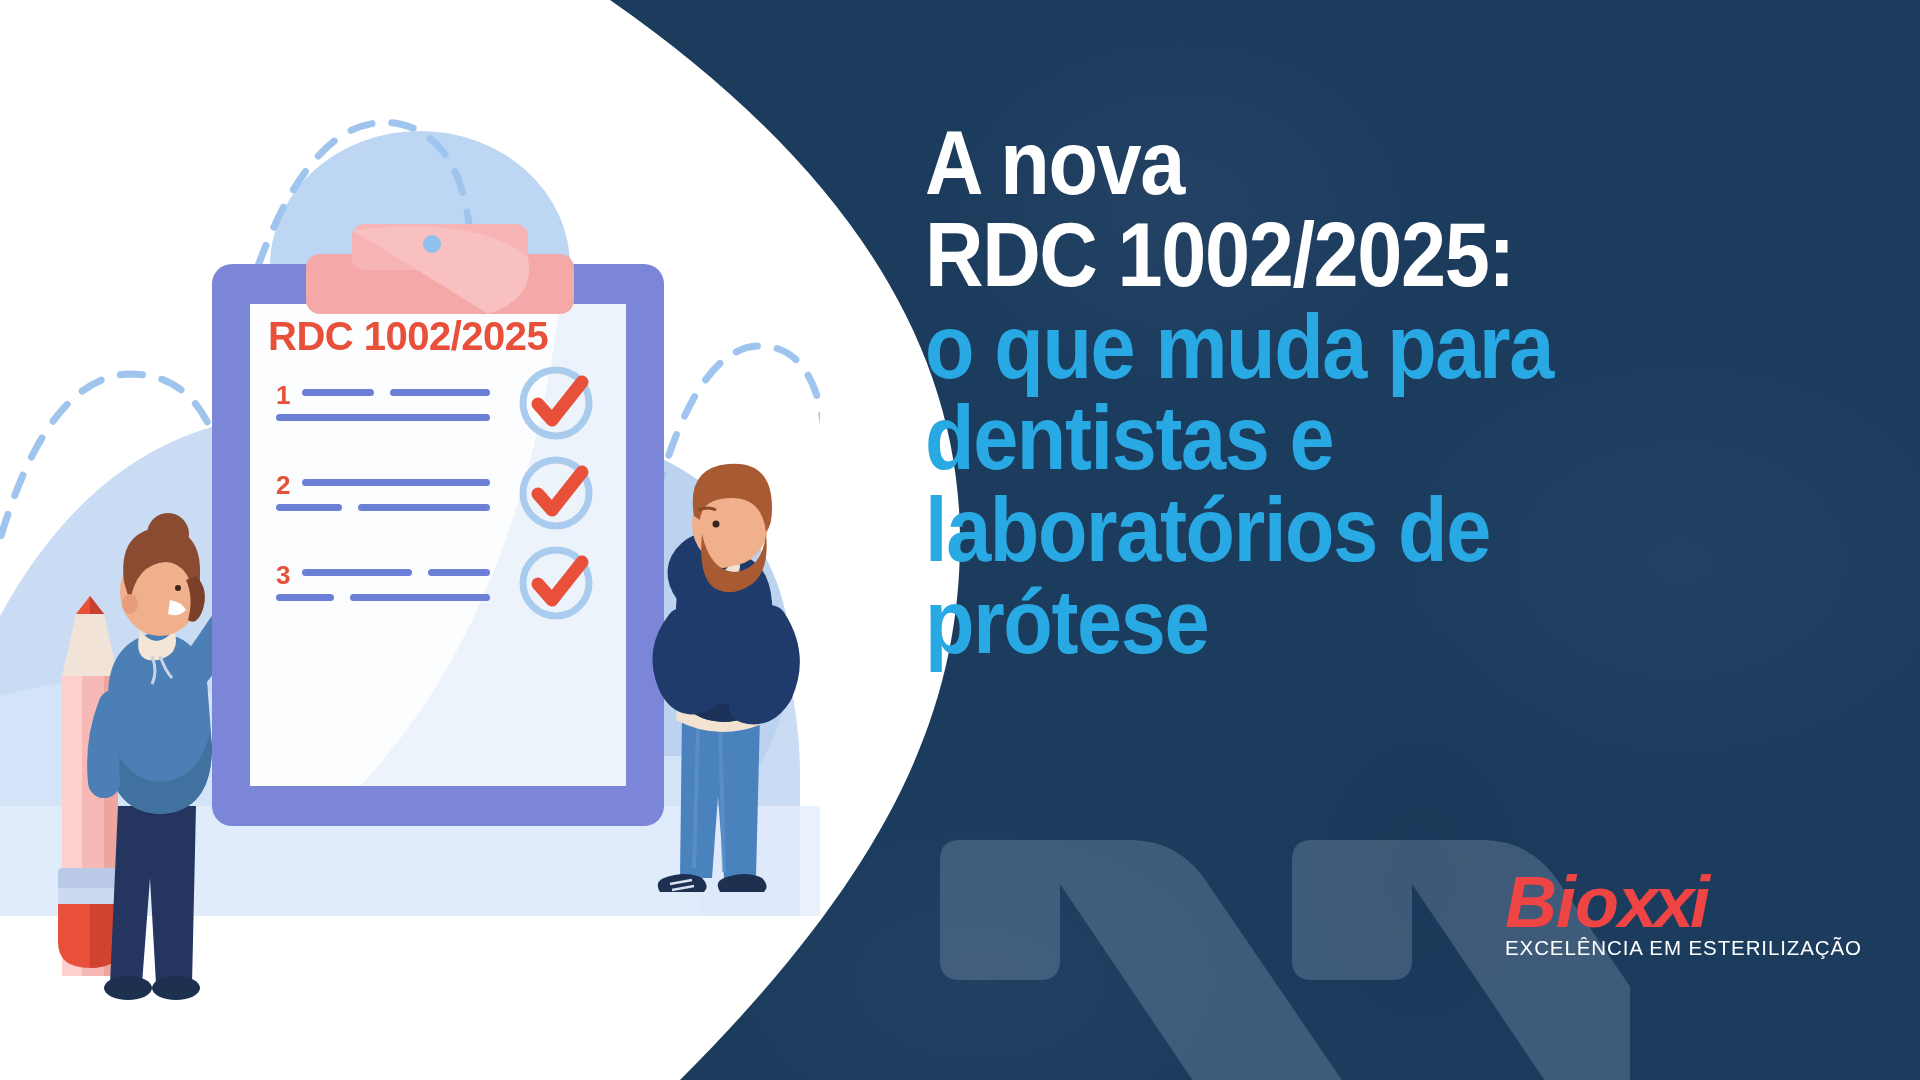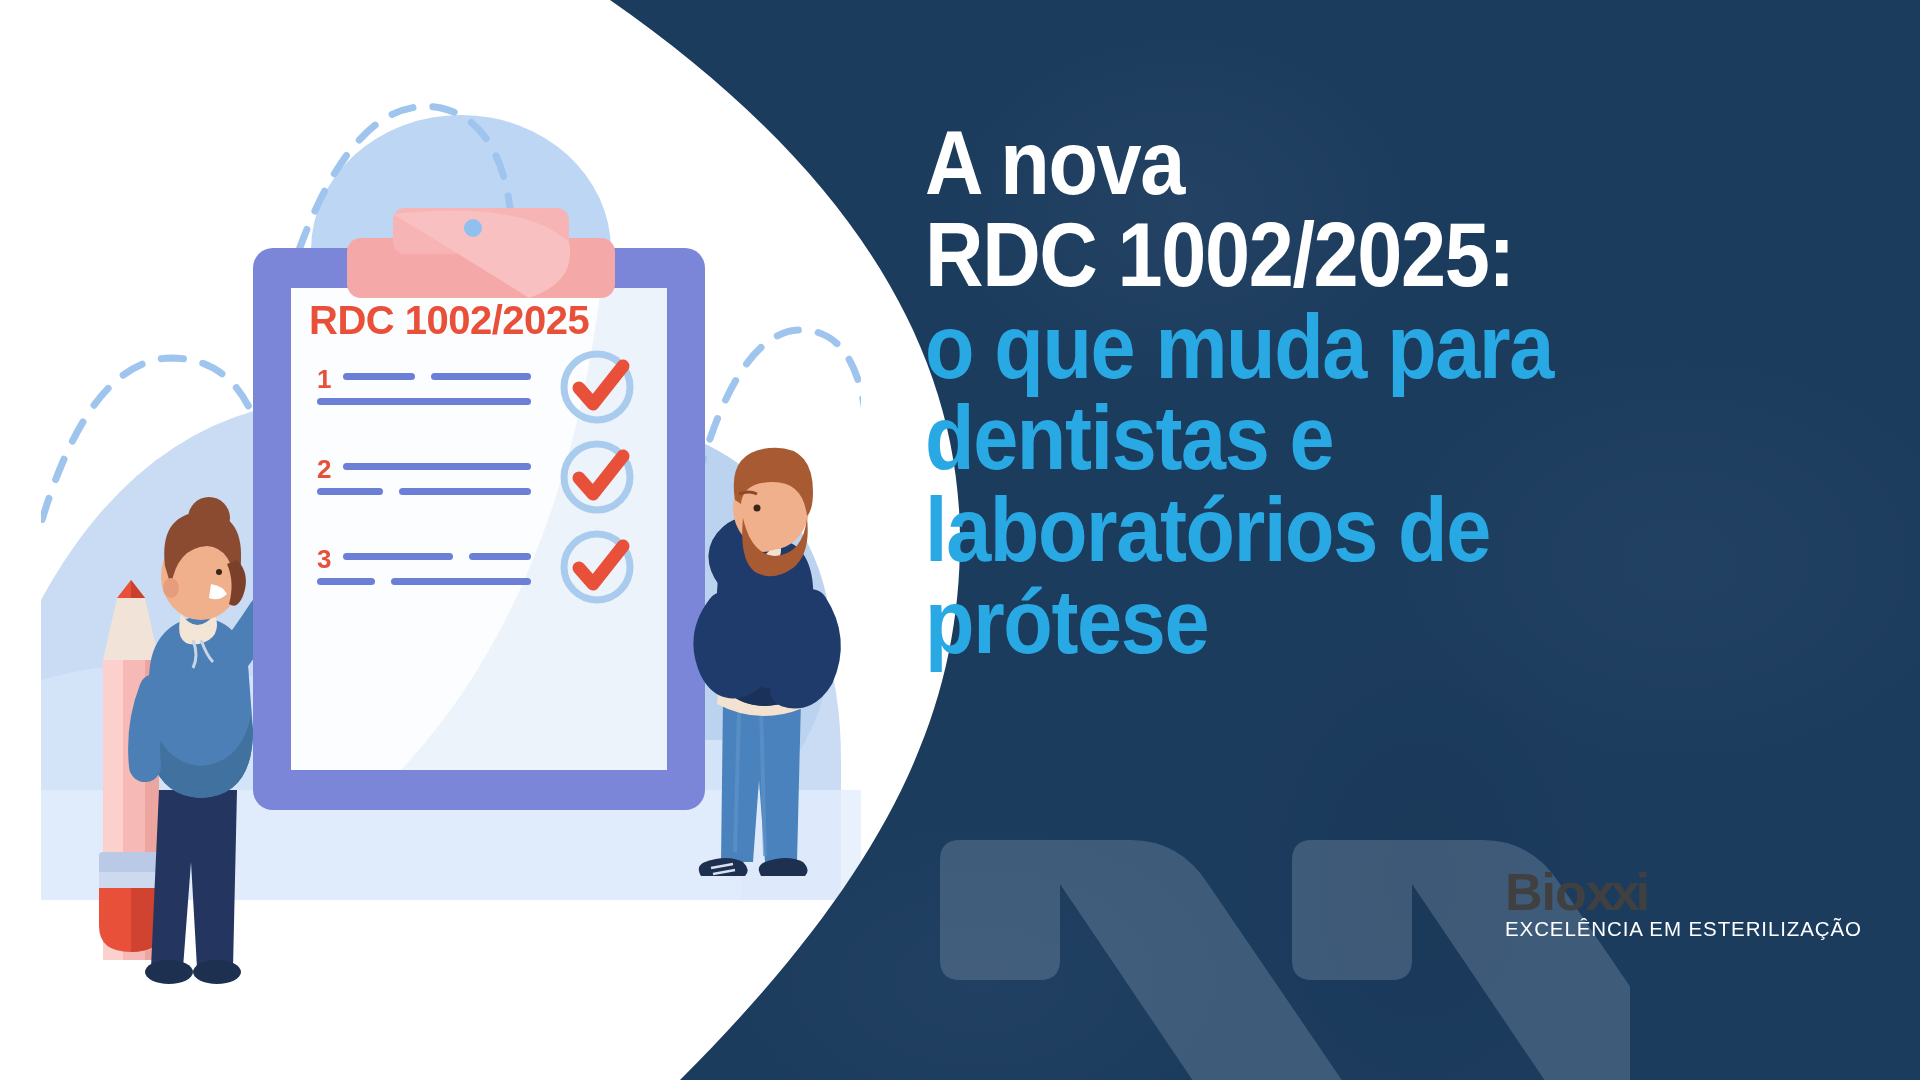--- a/index.html
+++ b/index.html
@@ -38,31 +38,31 @@
     transform:scaleX(.90);
     transform-origin:left top;
   }
   .headline .ln{ display:block; white-space:nowrap; }
   .headline .white{ color:#ffffff; }
   .headline .blue{ color:#29a9e4; }
 
   
   .logo{ position:absolute; left:1505px; top:868px; width:350px; }
   .logo-word{
-    font-size:52px; font-weight:700; color:#404040; letter-spacing:-1px;
-    line-height:.95; white-space:nowrap;
+    font-size:72px; font-weight:700; color:#ef4444; letter-spacing:-1px;
+    line-height:.95; white-space:nowrap;font-style:italic;
   }
   .logo-word .xx{ letter-spacing:-4px; }
   .logo-tag{
     font-size:20.5px; color:#ffffff; letter-spacing:.9px; margin-top:0;
     white-space:nowrap; font-weight:400;
   }
 
   
-  .illo{ position:absolute; left:0; top:0; width:820px; height:816px;padding-left:41px; }
+  .illo{ position:absolute; left:0; top:16px; width:820px; height:816px; }
 
   
   svg{ display:block; }
 </style>
 </head>
 <body>
 
 <div id="stage">
 
   <div class="illo">

